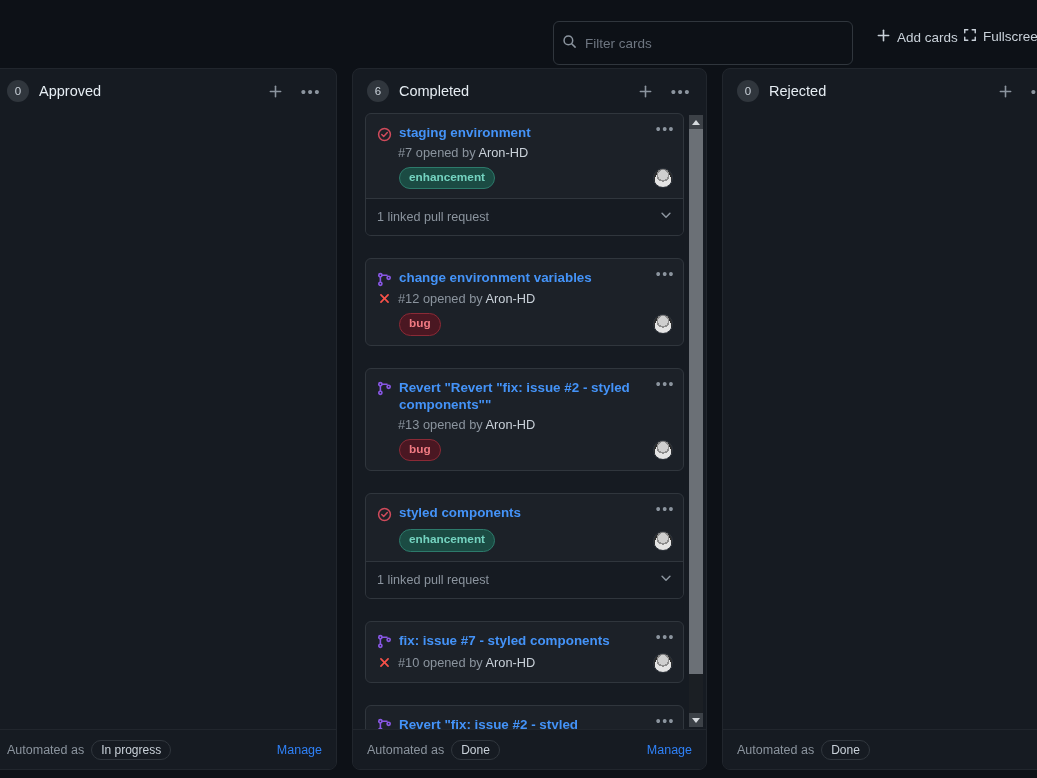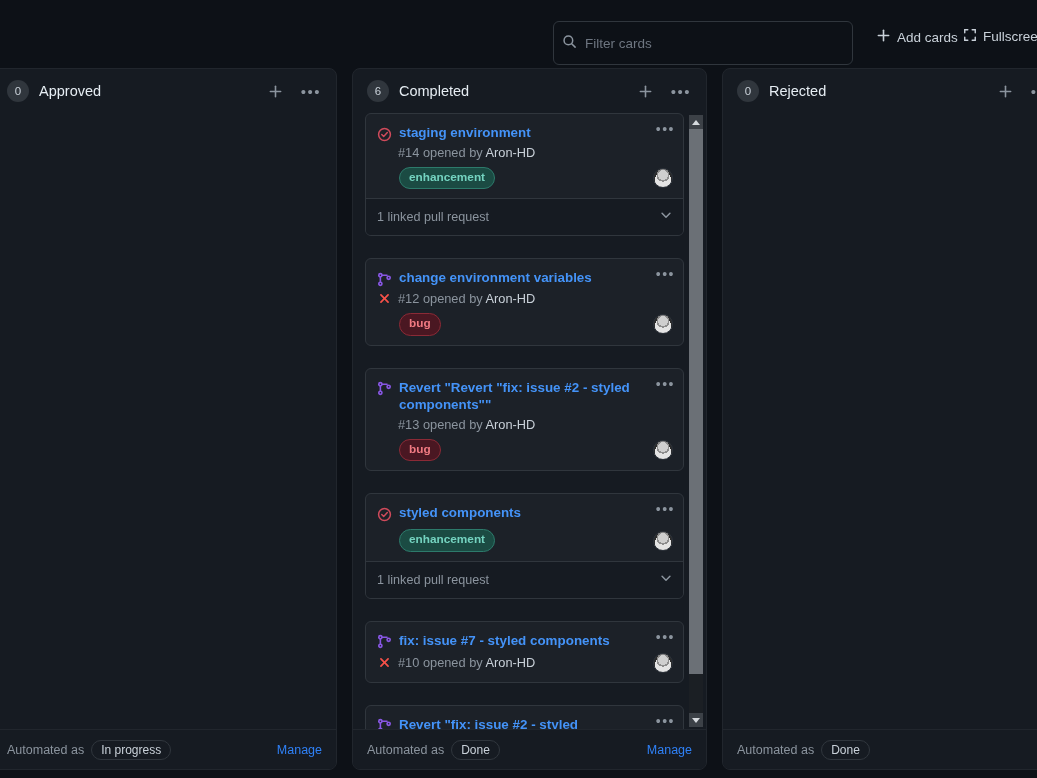--- a/index.html
+++ b/index.html
@@ -392,21 +392,21 @@
               <svg width="15" height="15" viewBox="0 0 16 16" fill="none" stroke="#cf4a5b" stroke-width="1.6">
                 <circle cx="8" cy="8" r="6.3"></circle>
                   <polyline points="5.1,8.1 7.1,10.1 11,5.9" stroke-linecap="round" stroke-linejoin="round"></polyline>
               </svg>
             </span>
             <span class="card-title">staging environment</span>
           </div>
           <span class="card-dots">•••</span>
           <div class="card-meta">
             <span class="meta-spacer"></span>
-            <span class="meta-text"><span>#14 opened by </span><b>Aron-HD</b></span>
+            <span class="meta-text"><span>#7 opened by </span><b>Aron-HD</b></span>
           </div>
           <div class="card-bottom">
             <span class="label label-enhancement">enhancement</span>
             <span class="avatar"></span>
           </div>
         </div>
         <div class="linked-row">
           <span class="linked-text">1 linked pull request</span>
           <span>
             <svg width="14" height="14" viewBox="0 0 16 16" fill="none" stroke="#8b949e" stroke-width="1.7" stroke-linecap="round" stroke-linejoin="round">

